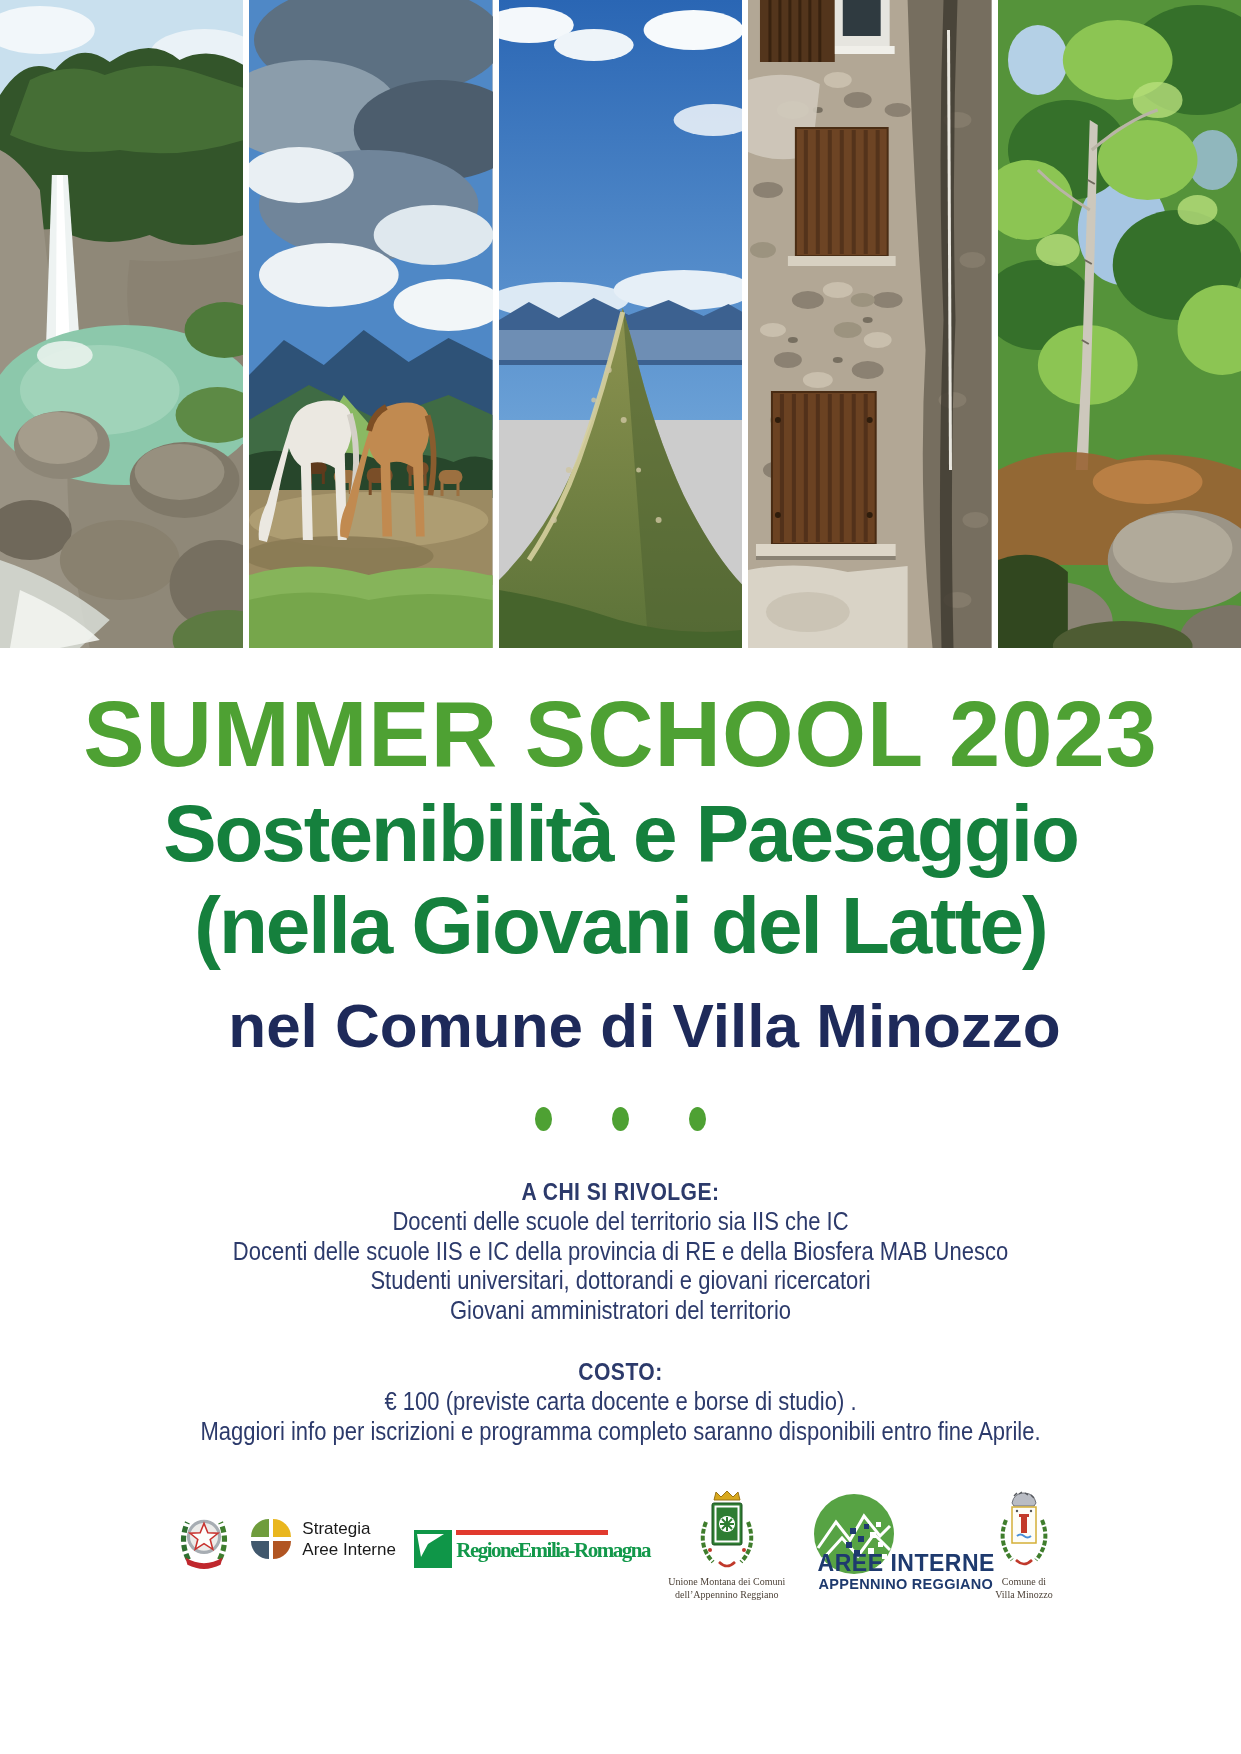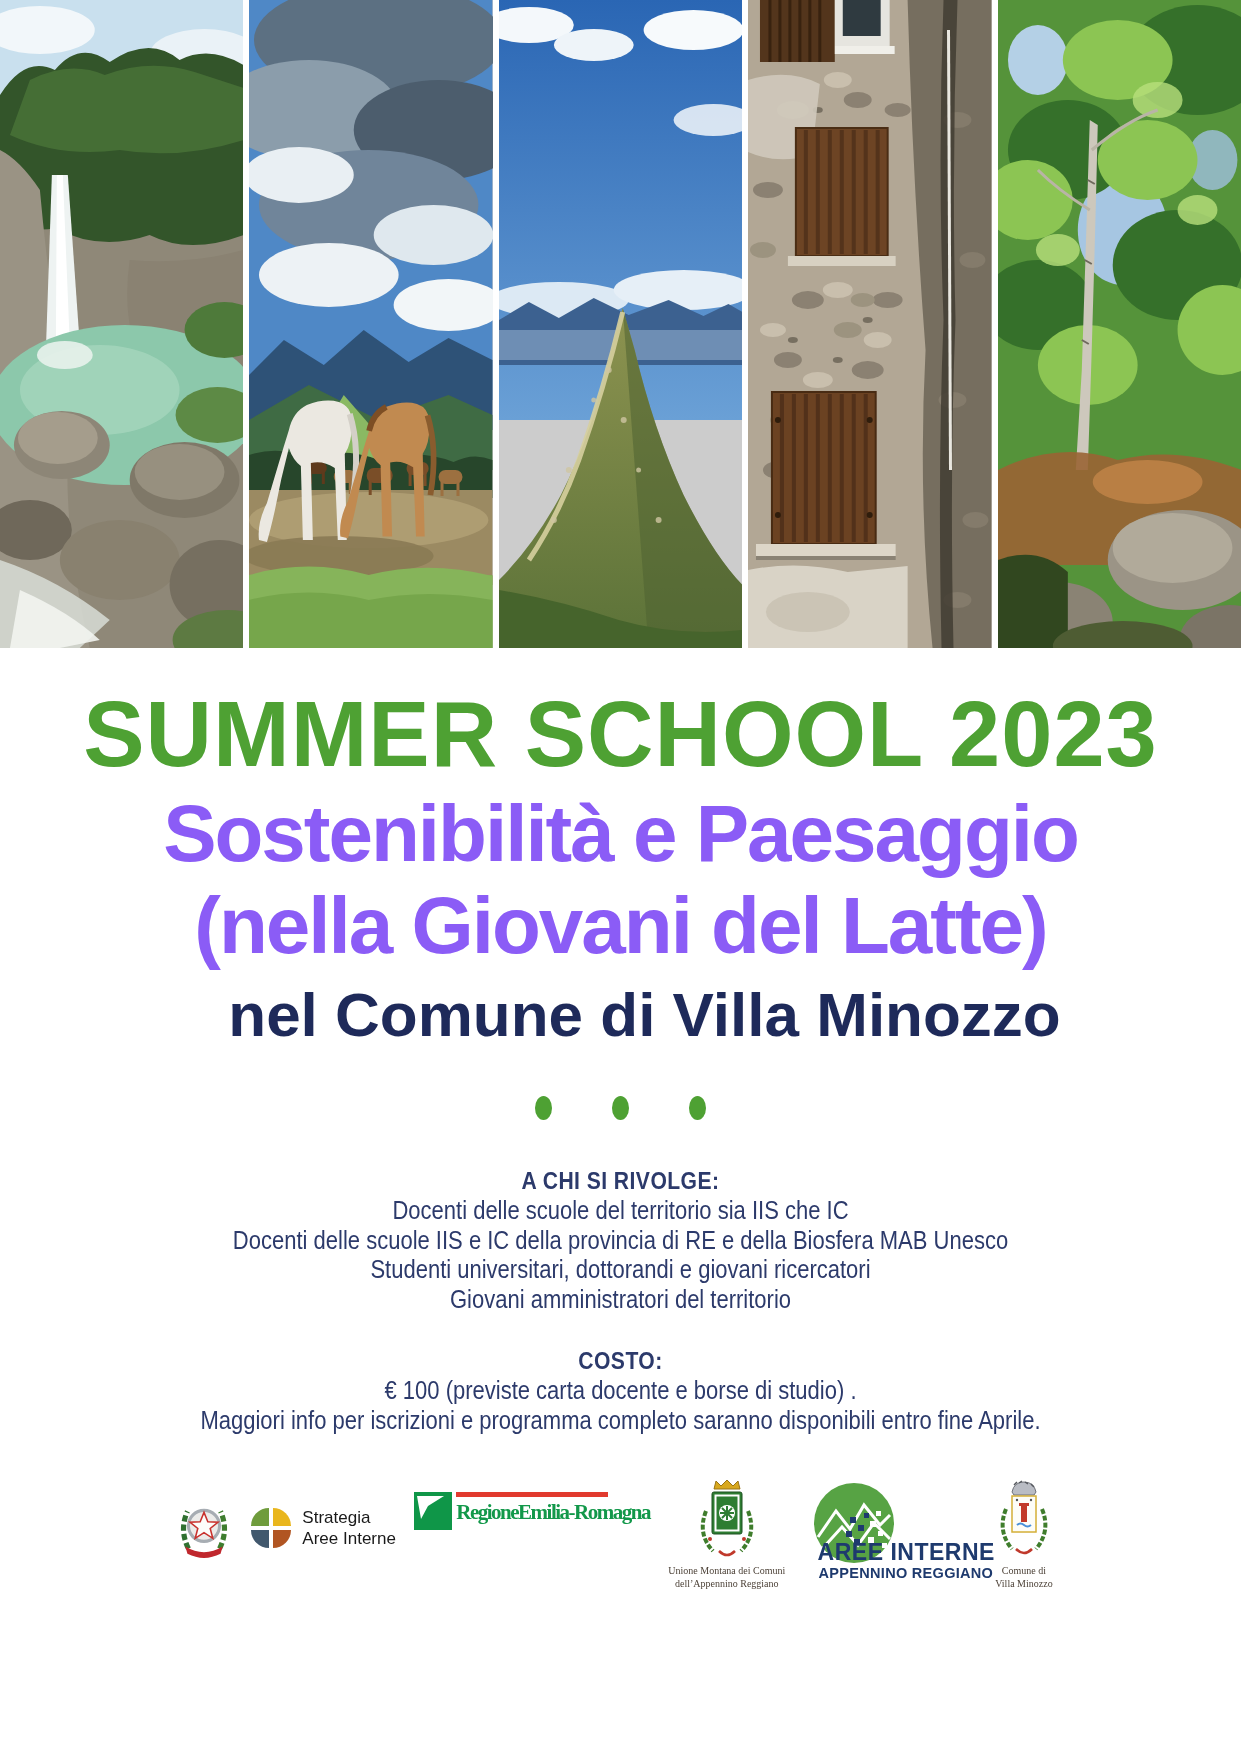--- a/index.html
+++ b/index.html
@@ -6,41 +6,41 @@
   body{width:1241px;height:1754px;font-family:"Liberation Sans",sans-serif;overflow:hidden;}
   .poster{position:relative;width:1241px;height:1754px;background:#fff;text-align:center;overflow:hidden;}
 
   
   .collage{display:flex;gap:6px;height:648px;background:#fff;}
   .strip{flex:1;overflow:hidden;background:#ccc;}
   .strip svg{width:100%;height:100%;display:block;}
 
   
   .title{margin-top:40px;font-size:92px;font-weight:800;letter-spacing:1px;color:#4ea133;line-height:1;}
-  .subtitle{margin-top:8px;font-size:80px;font-weight:700;color:#8b5cf6;line-height:1.15;letter-spacing:-2px;}
+  .subtitle{margin-top:8px;font-size:80px;font-weight:700;color:#15803d;line-height:1.15;letter-spacing:-2px;}
   .date-line{margin-top:46px;font-size:74px;font-weight:800;color:#1e2a5a;line-height:1;letter-spacing:1px;}
-  .location-line{margin-top:12px;font-size:62px;font-weight:700;color:#1e2a5a;line-height:1;padding-left:48px;}
+  .location-line{margin-top:23px;font-size:62px;font-weight:700;color:#1e2a5a;line-height:1;padding-left:48px;}
 
   .dots{margin-top:50px;height:24px;display:flex;justify-content:center;align-items:center;gap:60px;}
   .dot{width:17px;height:24px;border-radius:50%;background:#4ea133;}
 
   
   .info{color:#2c3a6b;}
   .info-heading{font-size:24px;font-weight:700;line-height:30px;transform:scaleX(.88);letter-spacing:.5px;}
   .info-heading.audience{margin-top:46px;}
   .info-heading.costo{margin-top:32px;}
   .info-line{font-size:25px;font-weight:400;line-height:29.5px;transform:scaleX(.88);}
 
   
   .logos{margin-top:44px;padding:0 185px 0 178px;display:flex;justify-content:space-between;align-items:flex-start;height:118px;}
   .logo{display:flex;flex-direction:column;align-items:center;}
   .logo-emblema{margin-top:22px;}
   .logo-sai{margin-top:26px;flex-direction:row;align-items:center;gap:8px;}
   .sai-text{text-align:left;font-family:Liberation Sans, sans-serif;font-size:17px;line-height:21px;color:#1a1a1a;}
-  .logo-rer{margin-top:13px;flex-direction:row;align-items:flex-start;gap:4px;}
+  .logo-rer{margin-top:40px;flex-direction:row;align-items:flex-start;gap:4px;}
   .rer-right{display:flex;flex-direction:column;align-items:flex-start;}
   .rer-bar{width:152px;height:5px;background:#e13a2e;margin-bottom:3px;}
   .rer-text{font-family:"Liberation Serif",serif;font-weight:700;font-size:21px;letter-spacing:-1.5px;color:#12984a;white-space:nowrap;}
   .crest-caption{font-family:"Liberation Serif",serif;font-size:10px;line-height:13px;color:#4d4238;margin-top:3px;white-space:nowrap;}
   .logo-ai{position:relative;width:170px;height:108px;margin-top:2px;}
   .logo-ai svg{position:absolute;left:8px;top:0;}
   .ai-l1{position:absolute;left:14px;top:58px;font-size:23px;font-weight:700;color:#1e3a6e;letter-spacing:.5px;white-space:nowrap;}
   .ai-l2{position:absolute;left:15px;top:84px;font-size:14.5px;font-weight:700;color:#1e3a6e;letter-spacing:.3px;white-space:nowrap;}
 </style>
 </head>

